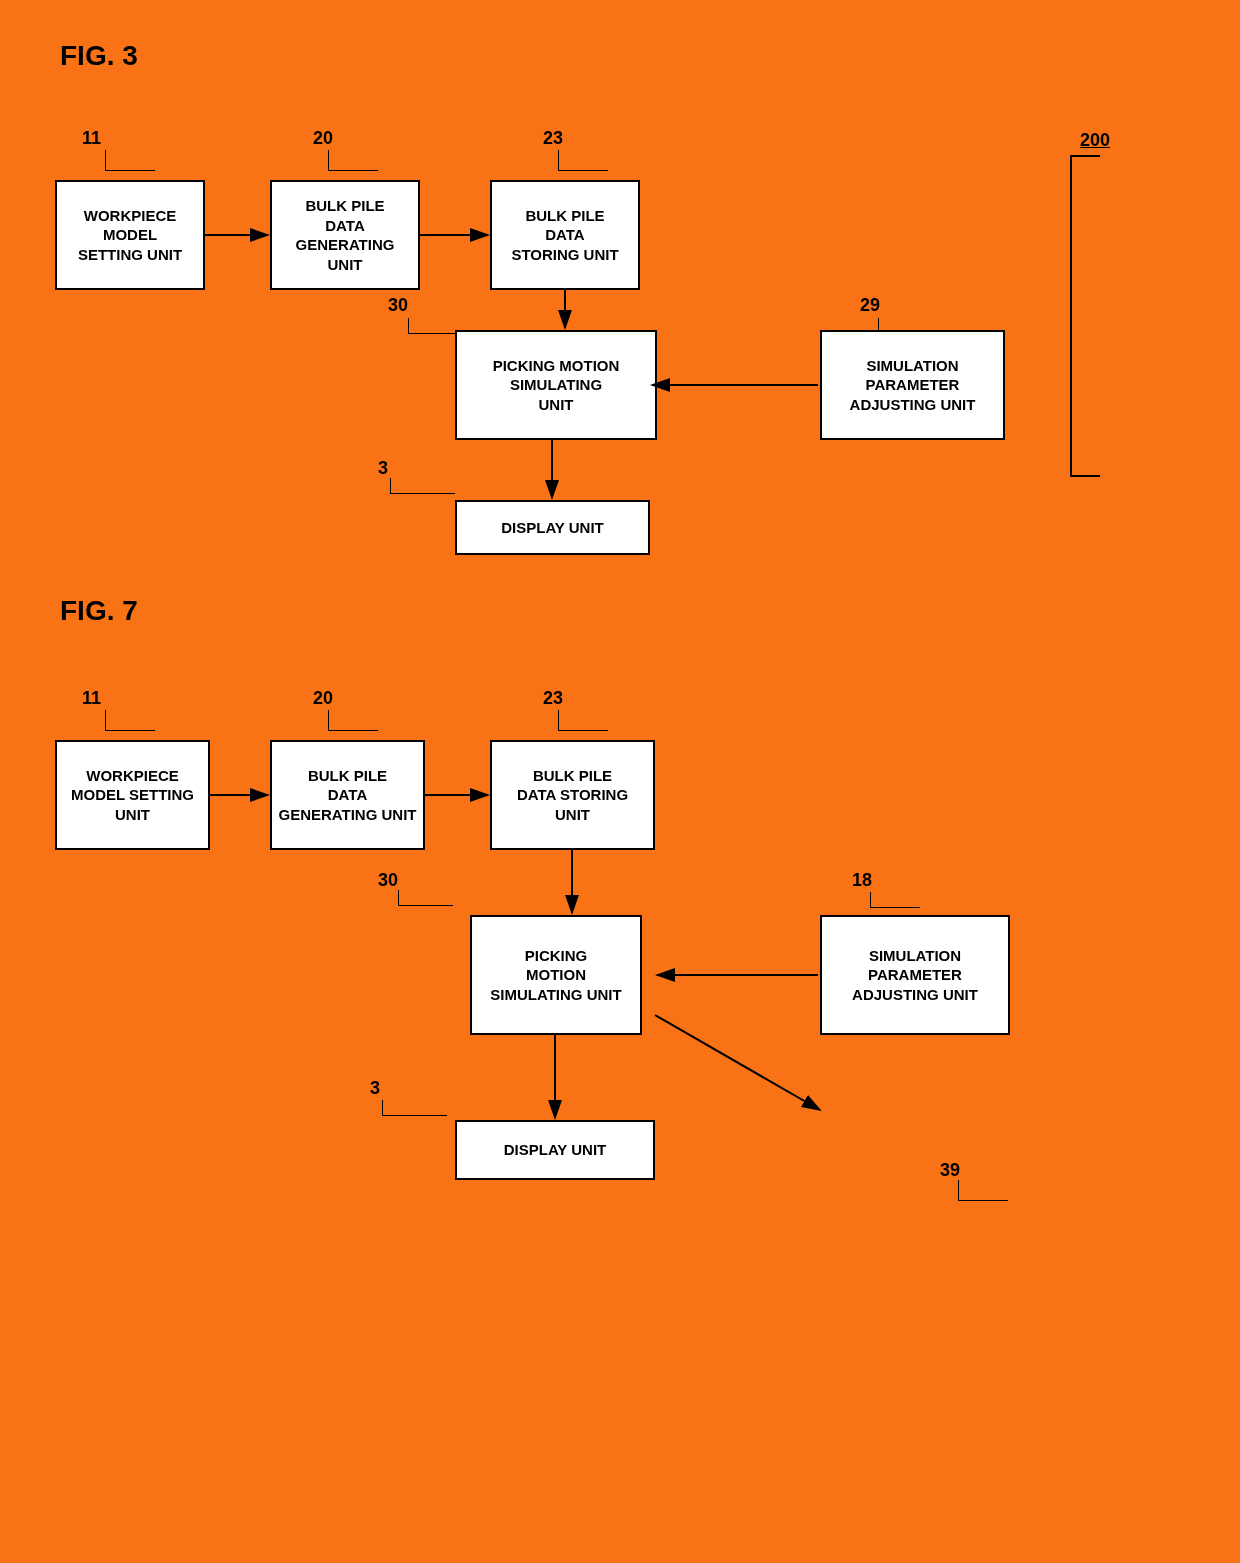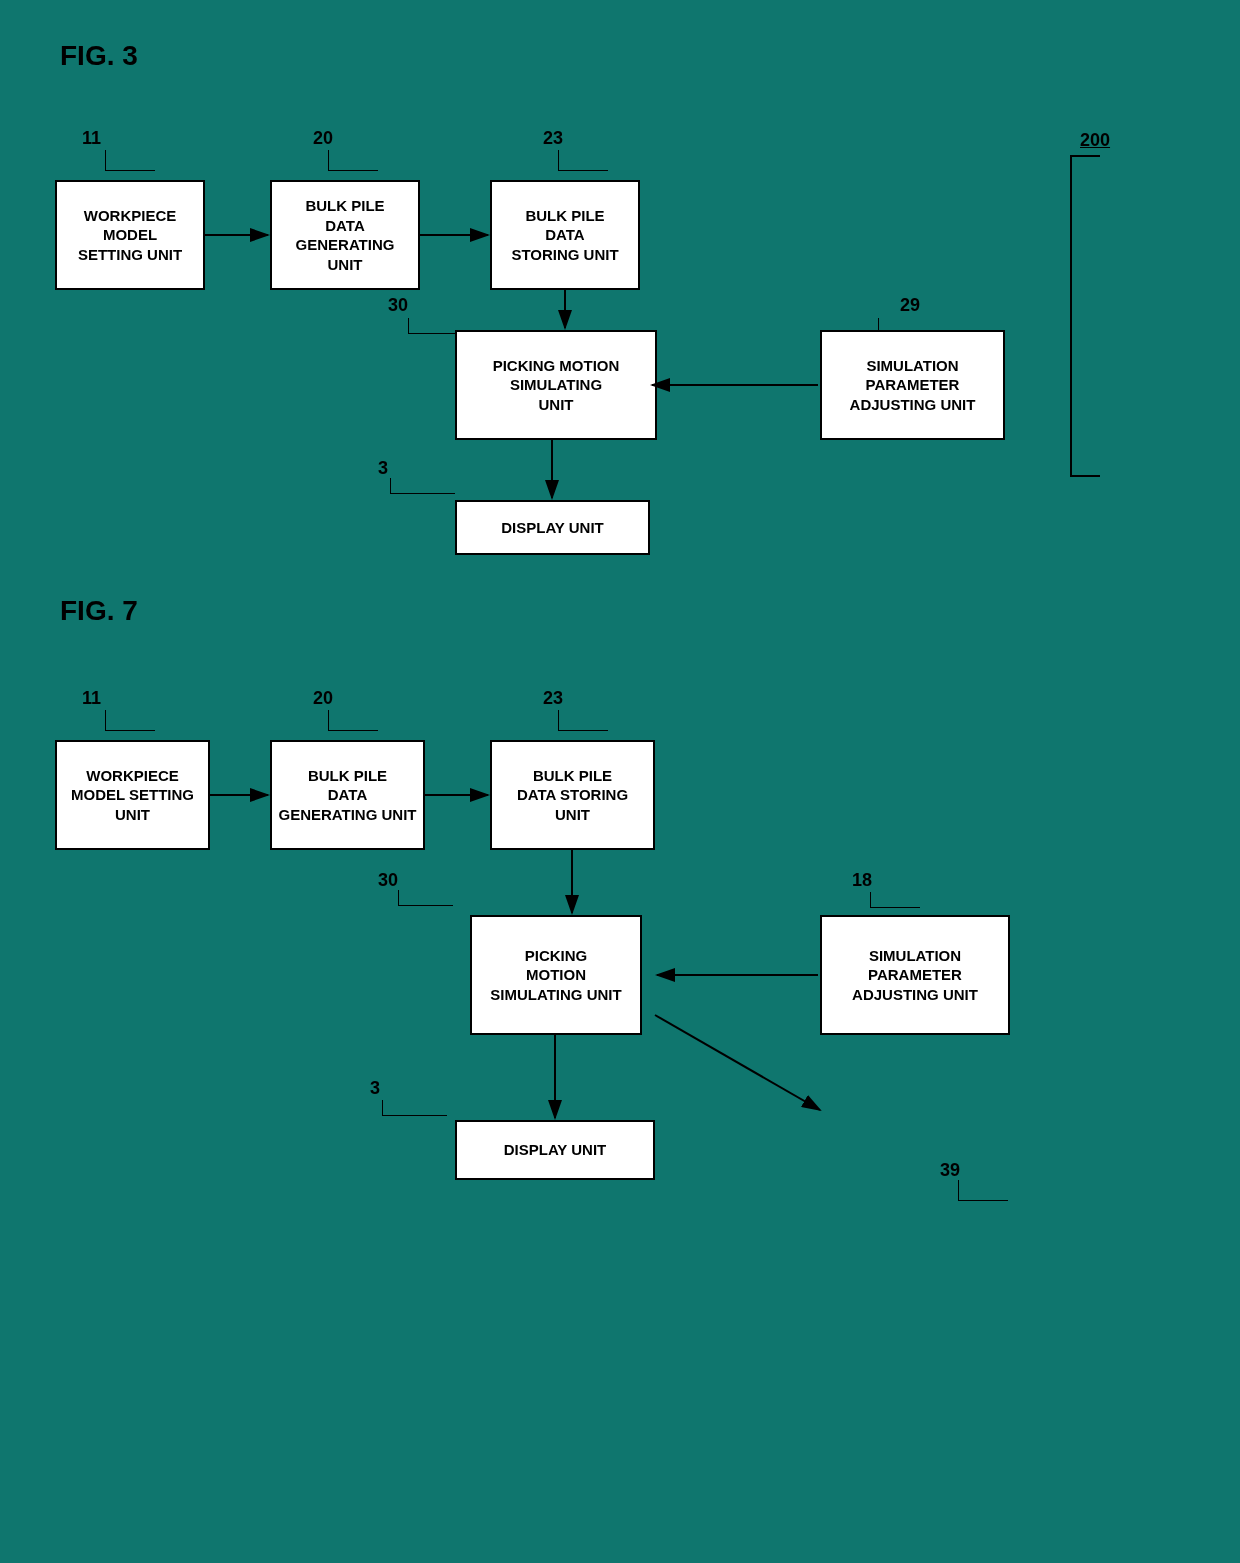--- a/index.html
+++ b/index.html
@@ -7,21 +7,21 @@
       background: #ffffff;
       font-family: Arial, sans-serif;
       width: 1240px;
       min-height: 1563px;
       position: relative;
       overflow: hidden;
     }
     .page {
       width: 1240px;
       min-height: 1563px;
-      background: #0f766e;
+      background: #f97316;
       position: relative;
       padding: 40px;
     }
     .fig-label {
       font-size: 28px;
       font-weight: bold;
       margin-bottom: 20px;
     }
     .diagram {
       position: relative;
@@ -75,21 +75,21 @@
     <div style="position:absolute; left:328px; top:70px; width:50px; height:1px; background:#000;"></div>
 
     <div style="position:absolute; left:543px; top:28px; font-size:18px; font-weight:bold;">23</div>
     <div style="position:absolute; left:558px; top:50px; width:1px; height:20px; background:#000;"></div>
     <div style="position:absolute; left:558px; top:70px; width:50px; height:1px; background:#000;"></div>
 
     <div style="position:absolute; left:388px; top:195px; font-size:18px; font-weight:bold;">30</div>
     <div style="position:absolute; left:408px; top:218px; width:1px; height:15px; background:#000;"></div>
     <div style="position:absolute; left:408px; top:233px; width:50px; height:1px; background:#000;"></div>
 
-    <div style="position:absolute; left:860px; top:195px; font-size:18px; font-weight:bold;margin-left:40px;">29</div>
+    <div style="position:absolute; left:860px; top:195px; font-size:18px; font-weight:bold;">29</div>
     <div style="position:absolute; left:878px; top:218px; width:1px; height:15px; background:#000;"></div>
     <div style="position:absolute; left:878px; top:233px; width:50px; height:1px; background:#000;"></div>
 
     <div style="position:absolute; left:378px; top:358px; font-size:18px; font-weight:bold;">3</div>
     <div style="position:absolute; left:390px; top:378px; width:1px; height:15px; background:#000;"></div>
     <div style="position:absolute; left:390px; top:393px; width:65px; height:1px; background:#000;"></div>
 
     <div class="box" style="left:55px; top:80px; width:150px; height:110px;">
       <span>WORKPIECE<br>MODEL<br>SETTING UNIT</span>
     </div>

